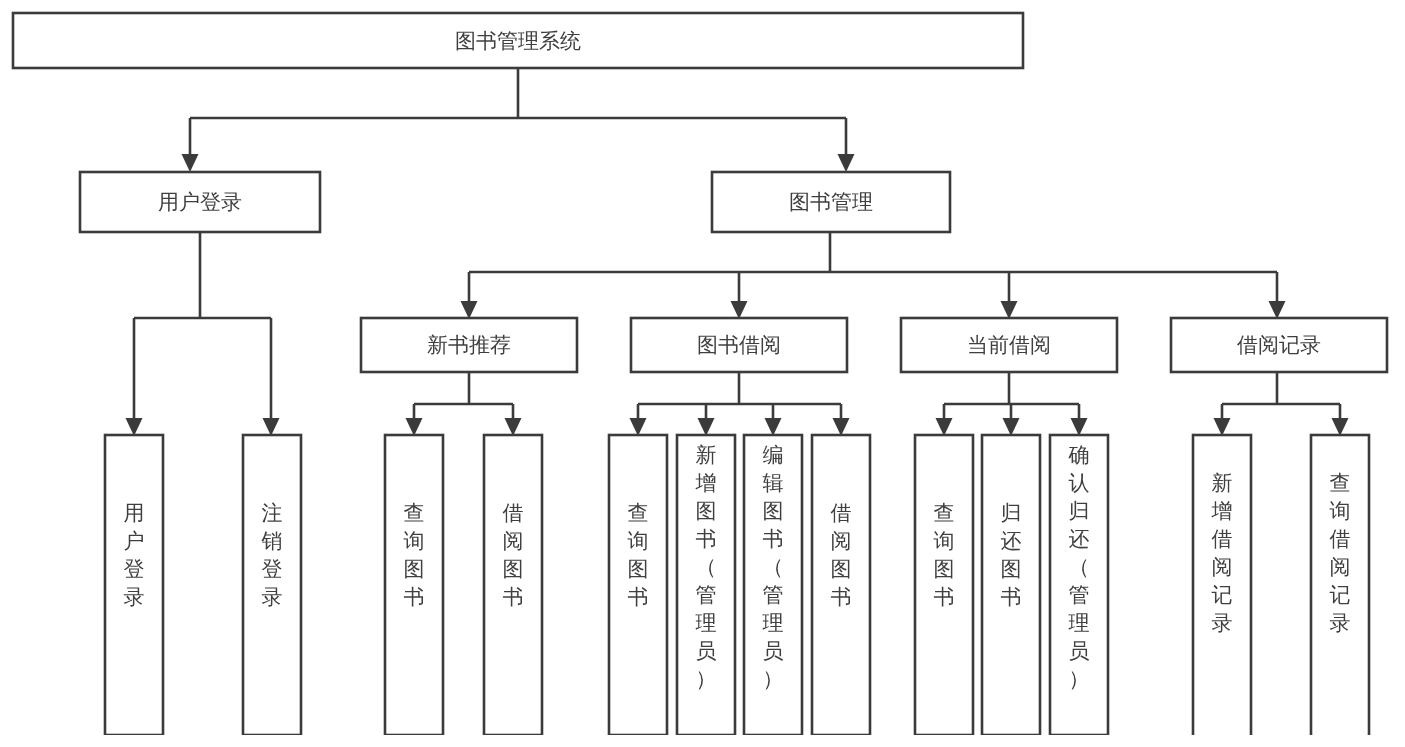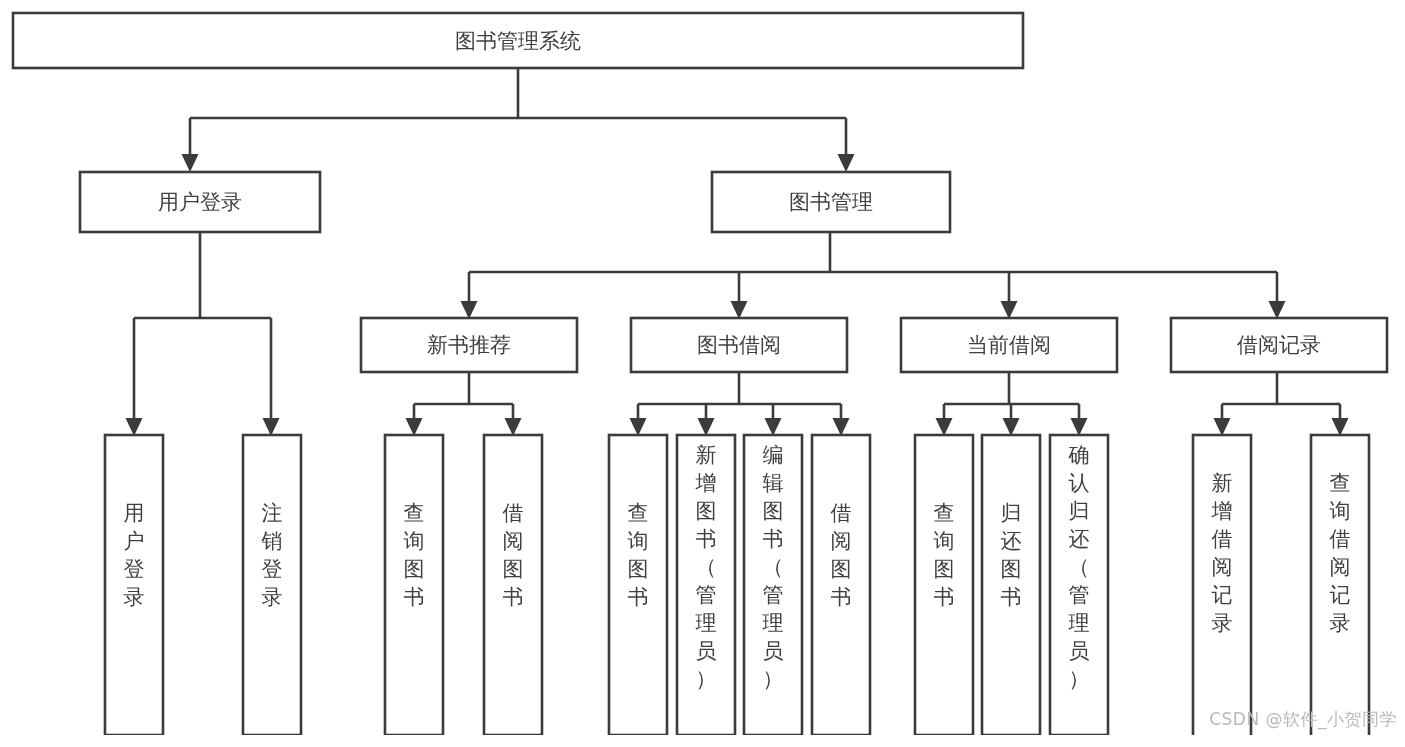--- a/index.html
+++ b/index.html
@@ -184,14 +184,13 @@
     <g>
       <rect class="node-rect" x="1193" y="435" width="58" height="305"></rect>
       <text class="node-label v-label" x="1222" y="490"><tspan x="1222" dy="0">新</tspan><tspan x="1222" dy="28">增</tspan><tspan x="1222" dy="28">借</tspan><tspan x="1222" dy="28">阅</tspan><tspan x="1222" dy="28">记</tspan><tspan x="1222" dy="28">录</tspan></text>
     </g>
     <g>
       <rect class="node-rect" x="1311" y="435" width="58" height="305"></rect>
       <text class="node-label v-label" x="1340" y="490"><tspan x="1340" dy="0">查</tspan><tspan x="1340" dy="28">询</tspan><tspan x="1340" dy="28">借</tspan><tspan x="1340" dy="28">阅</tspan><tspan x="1340" dy="28">记</tspan><tspan x="1340" dy="28">录</tspan></text>
     </g>
   </svg>
 
-  <div class="wm">CSDN @软件_小贺同学</div>
 </div>
 
 </body></html>

